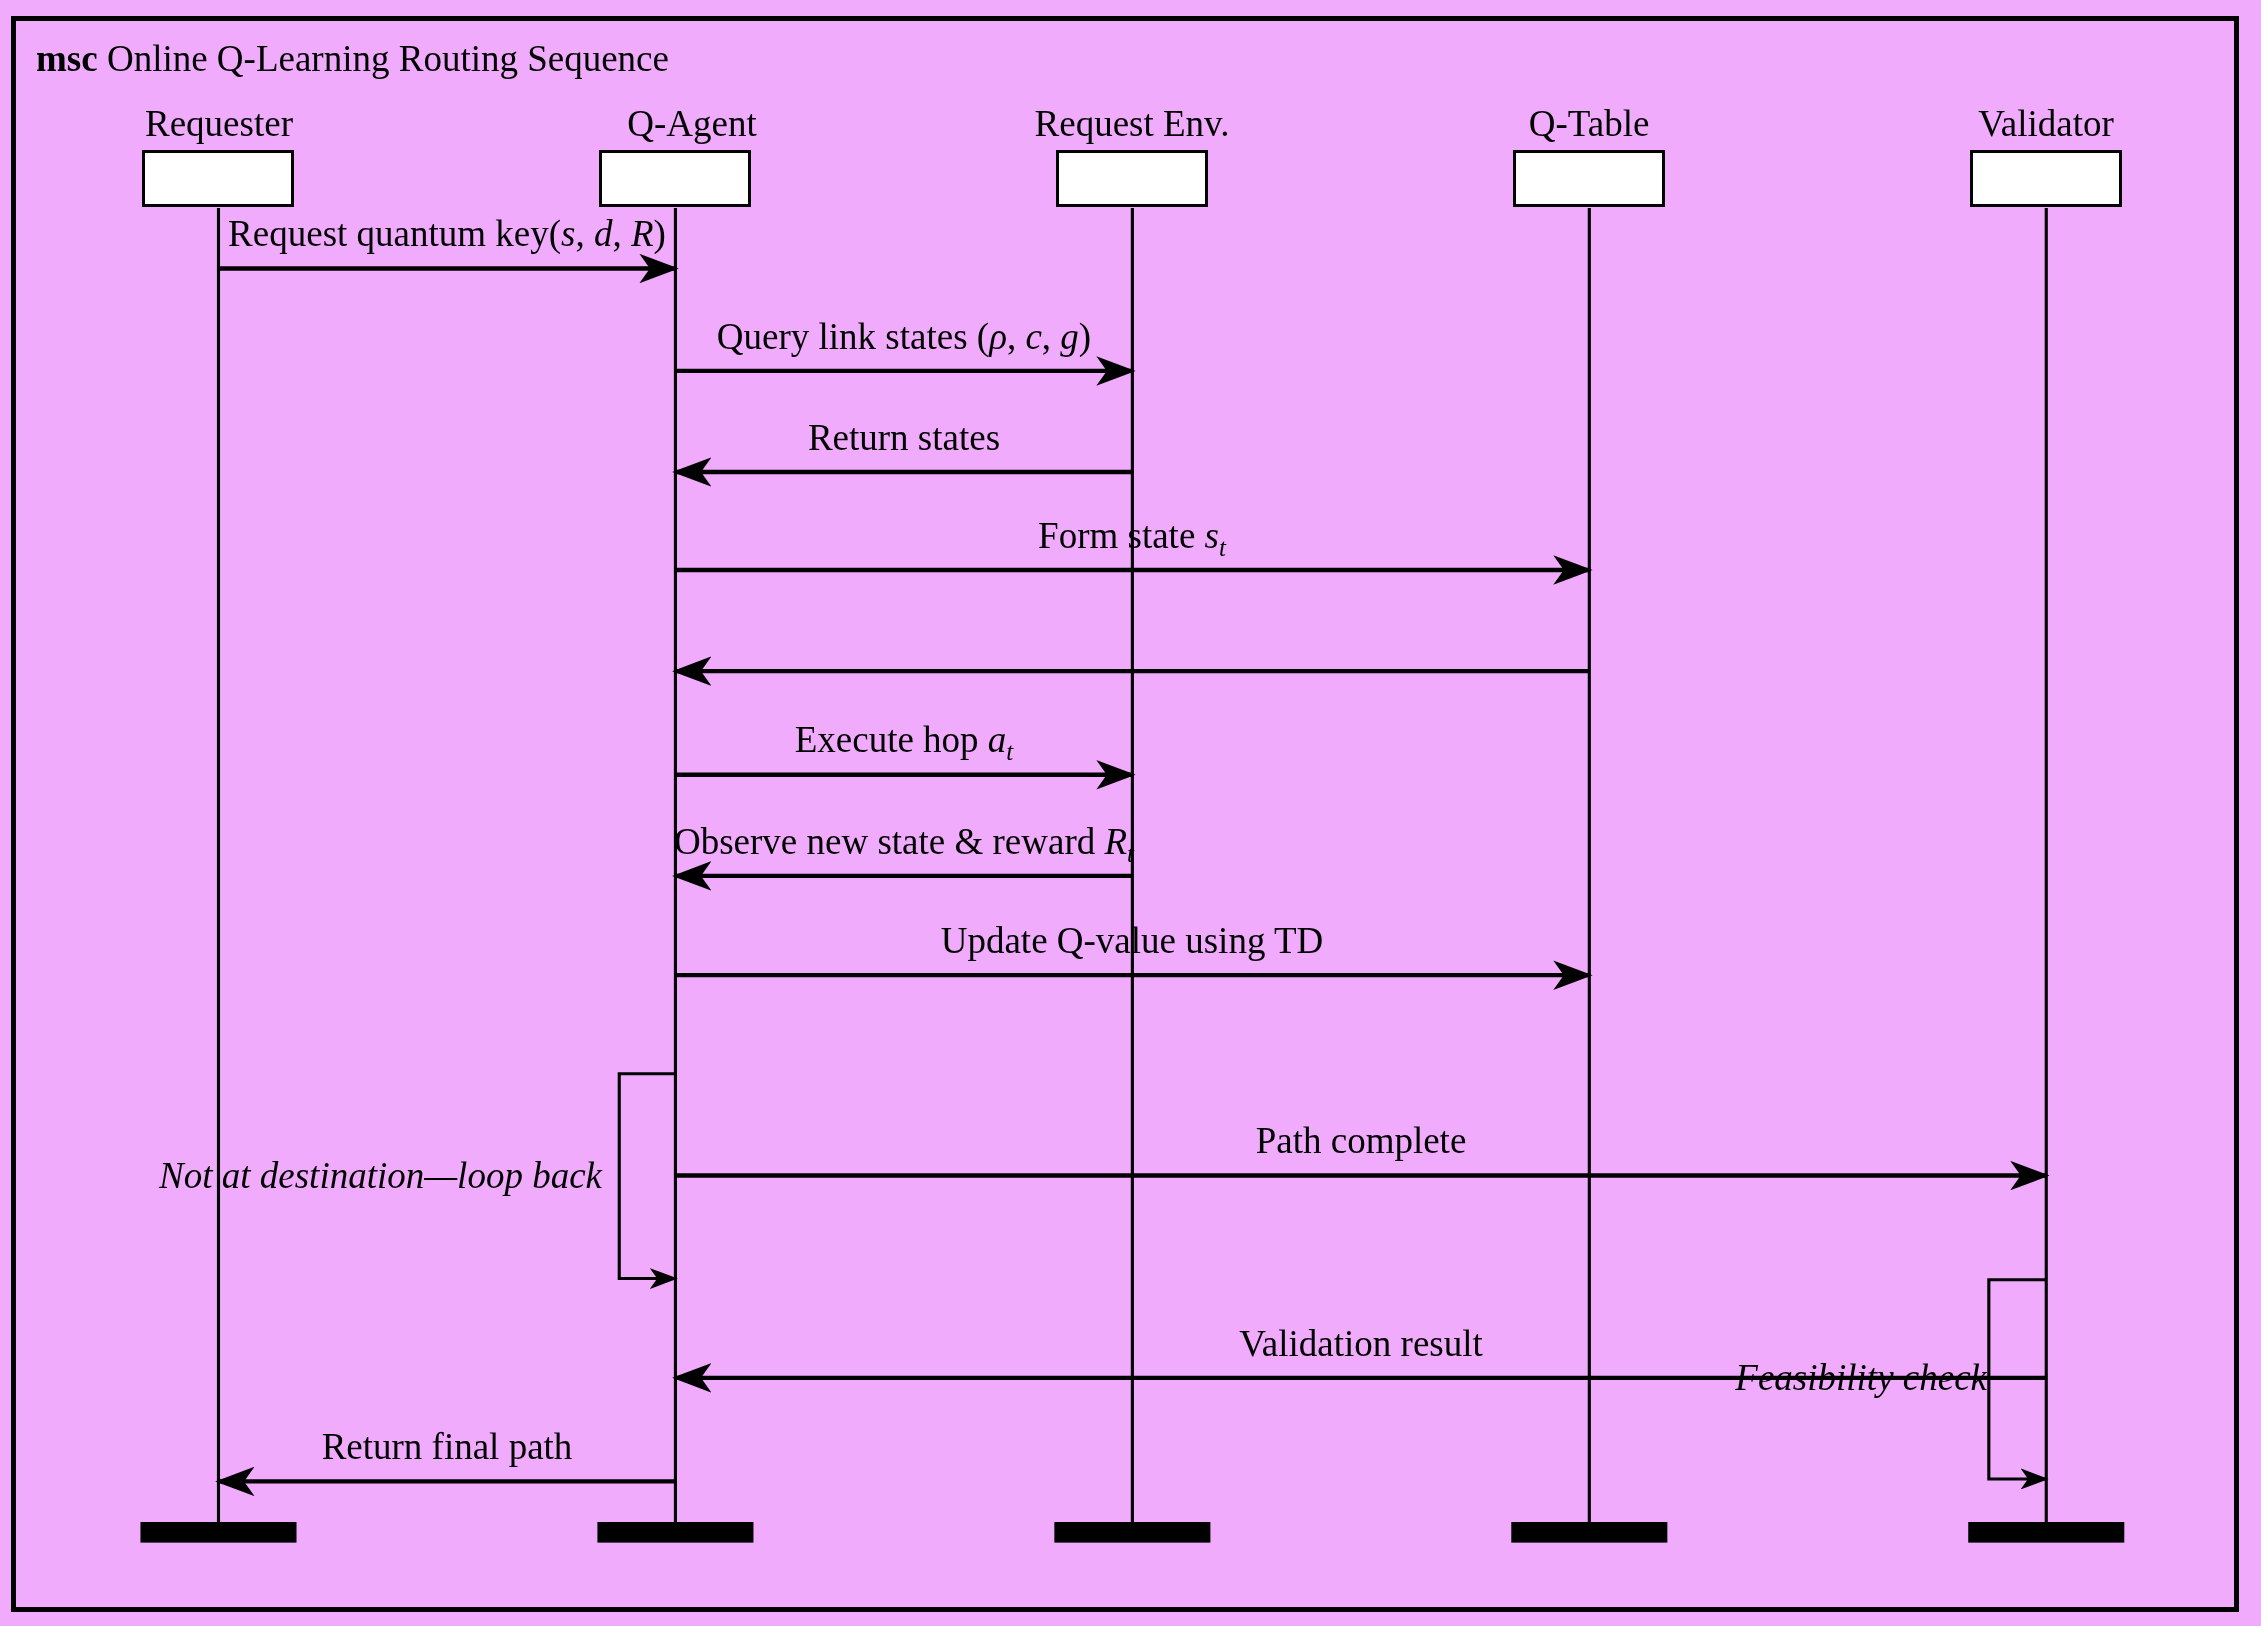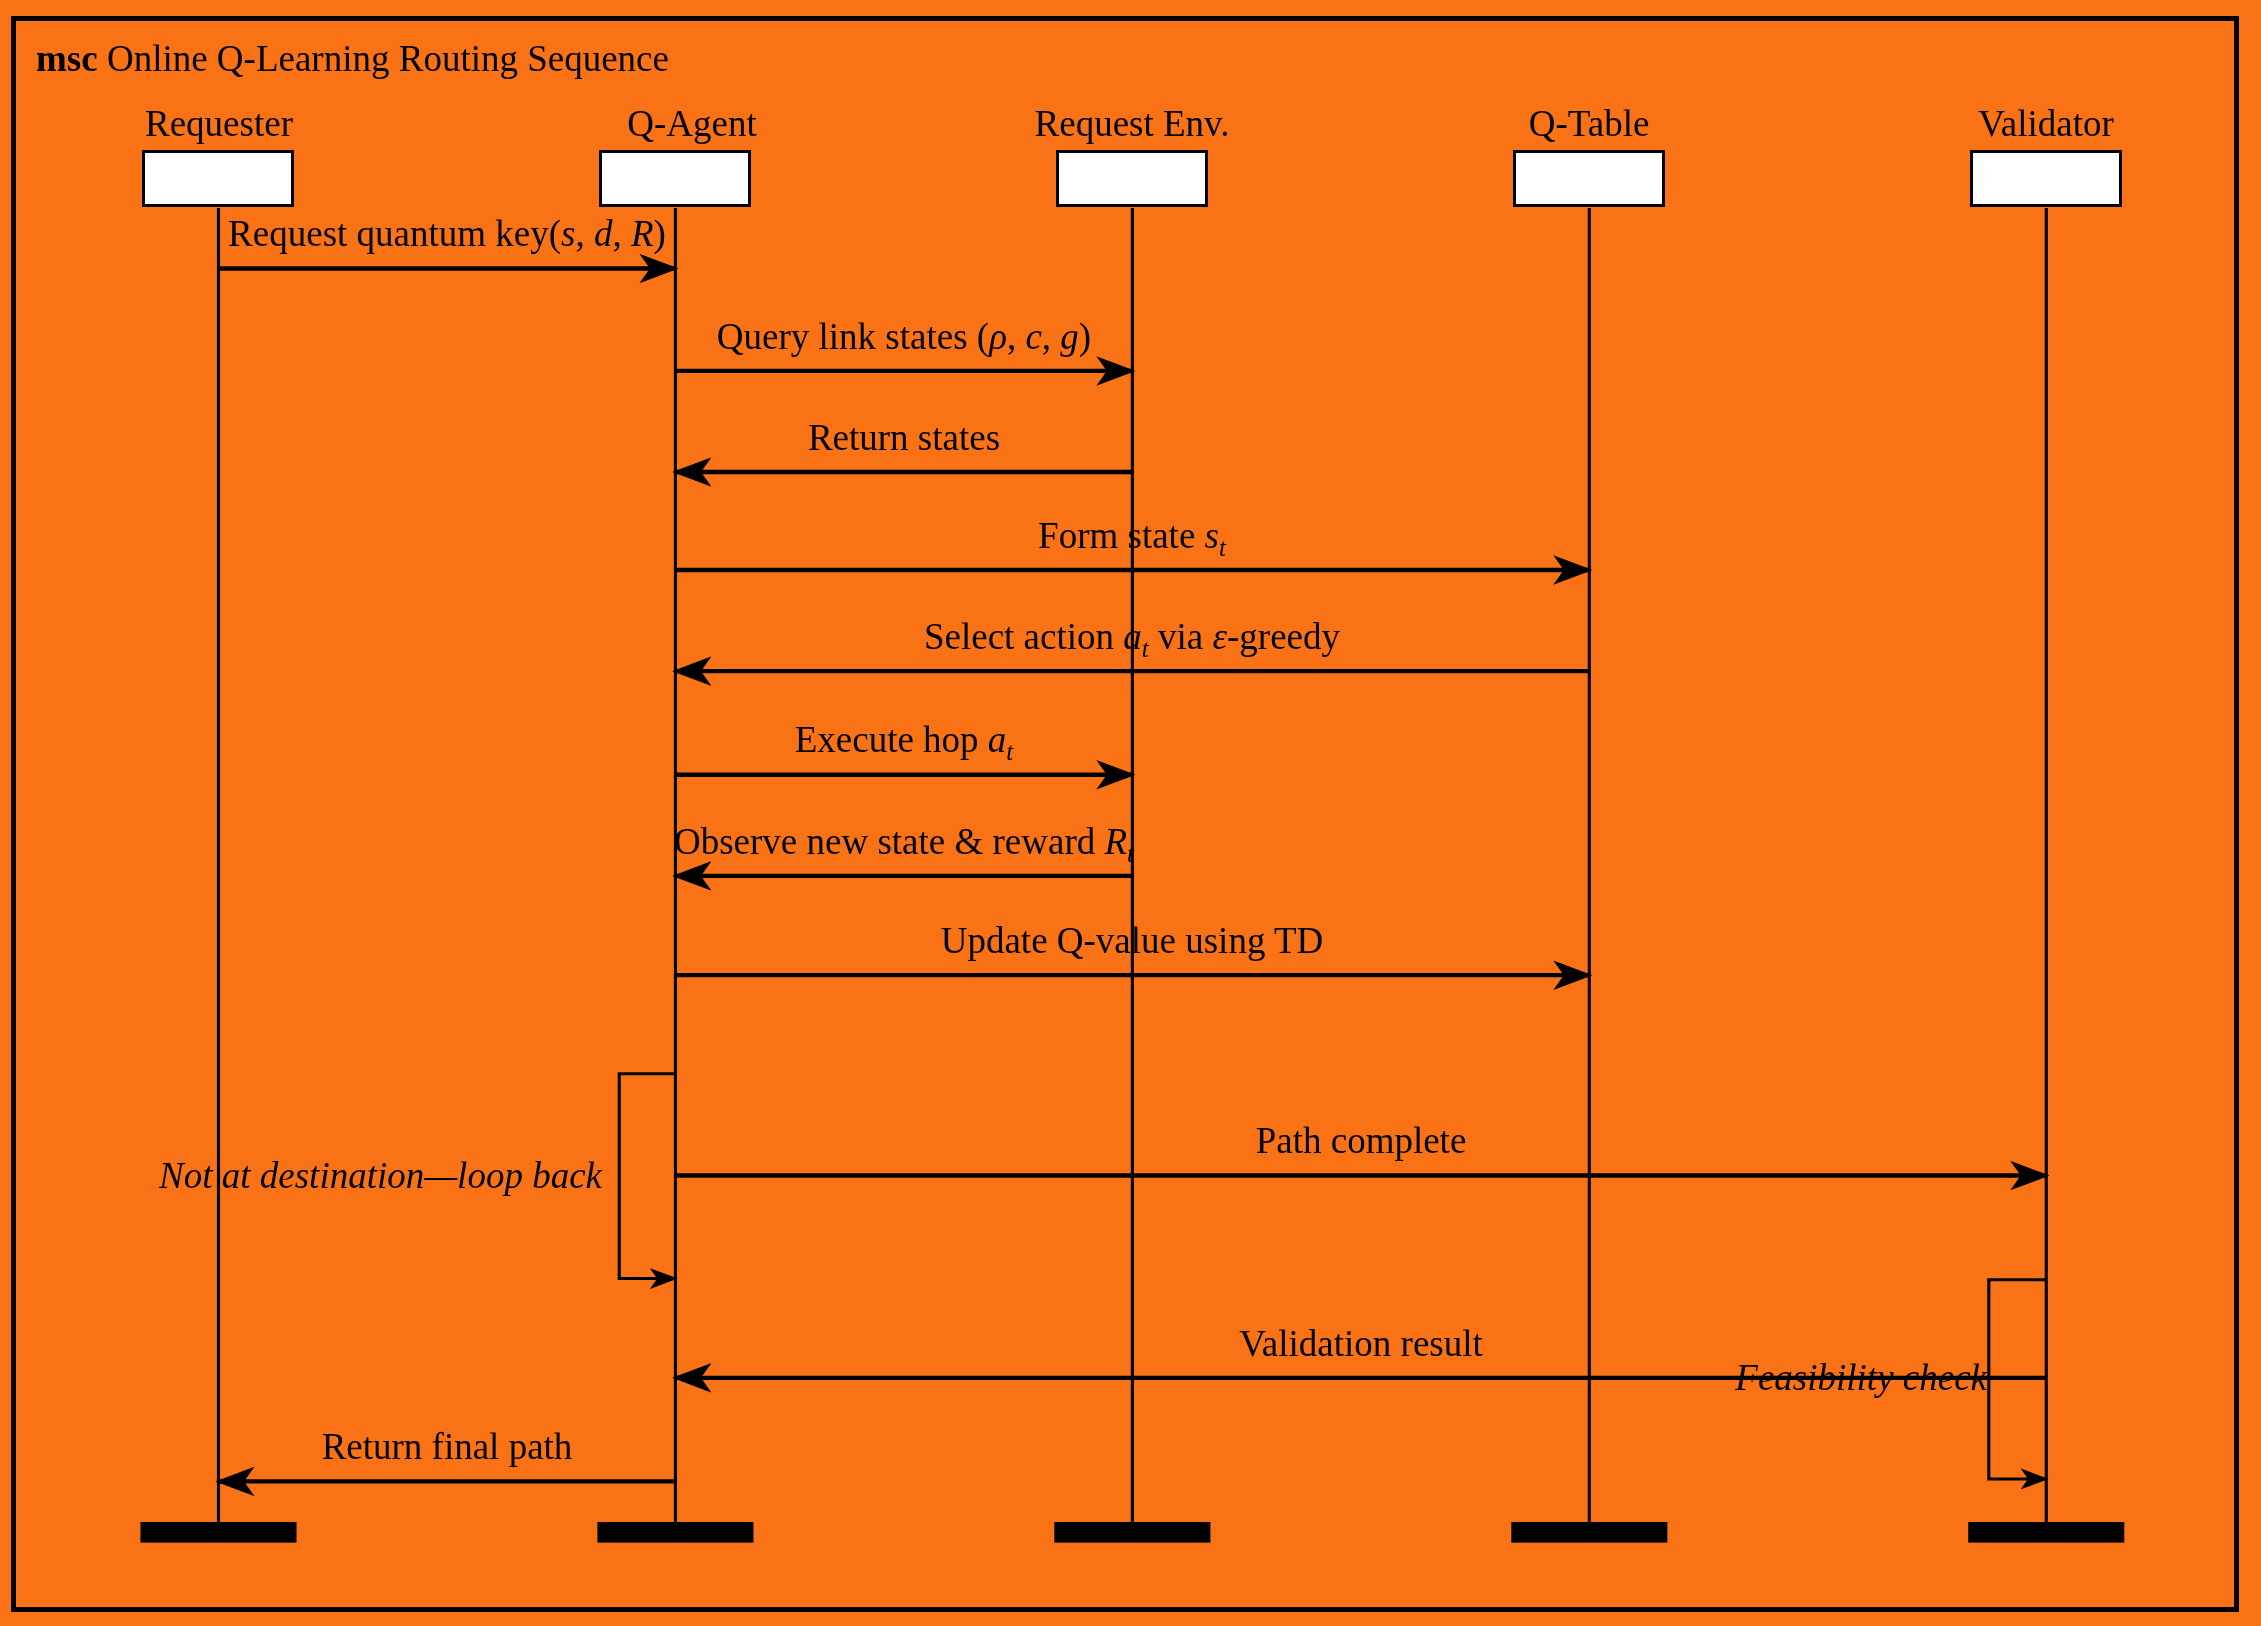--- a/index.html
+++ b/index.html
@@ -1,20 +1,20 @@
 <!DOCTYPE html>
 <html style="font-size:10px"><head>
 <meta charset="utf-8">
 <style>
   html, body { margin: 0; padding: 0; background: #ffffff; }
   #stage {
     position: relative;
     width: 2261px;
     height: 1627px;
-    background: #f97316;
+    background: #f0abfc;
     font-family: "Liberation Serif", "DejaVu Serif", serif;
     color: #000000;
     overflow: hidden;
   }
   #frame {
     position: absolute;
     left: 11.2px; top: 16px;
     width: 2228px; height: 1596px;
     border: 5.6px solid #000000;
     box-sizing: border-box;
@@ -130,21 +130,20 @@
   <div class="plabel" style="left:2046px">Validator</div>
 
   <div class="mlabel" style="left:447px;top:209px"><span>Request quantum key(</span><span class="mi">s</span><span>, </span><span class="mi">d</span><span>, </span><span class="mi">R</span><span>)</span></div>
 
   <div class="mlabel" style="left:904px;top:312px"><span>Query link states (</span><span class="mi">ρ</span><span>, </span><span class="mi">c</span><span>, </span><span class="mi">g</span><span>)</span></div>
 
   <div class="mlabel" style="left:904px;top:413px"><span>Return states</span></div>
 
   <div class="mlabel" style="left:1132px;top:511px"><span>Form state </span><span class="mi">s</span><span class="msub">t</span></div>
 
-  <div class="mlabel" style="left:1132px;top:612px"><span>Select action </span><span class="mi">a</span><span class="msub">t</span><span> via </span><span class="mi">ε</span><span>-greedy</span></div>
 
   <div class="mlabel" style="left:904px;top:715px"><span>Execute hop </span><span class="mi">a</span><span class="msub">t</span></div>
 
   <div class="mlabel" style="left:1132px;top:916px"><span>Update Q-value using TD</span></div>
 
   <div class="mlabel" style="left:904px;top:817px"><span>Observe new state &amp; reward </span><span class="mi">R</span><span class="msub">t</span></div>
 
   <div class="mlabel" style="left:1361px;top:1116px"><span>Path complete</span></div>
 
   <div class="mlabel" style="left:1361px;top:1319px"><span>Validation result</span></div>

